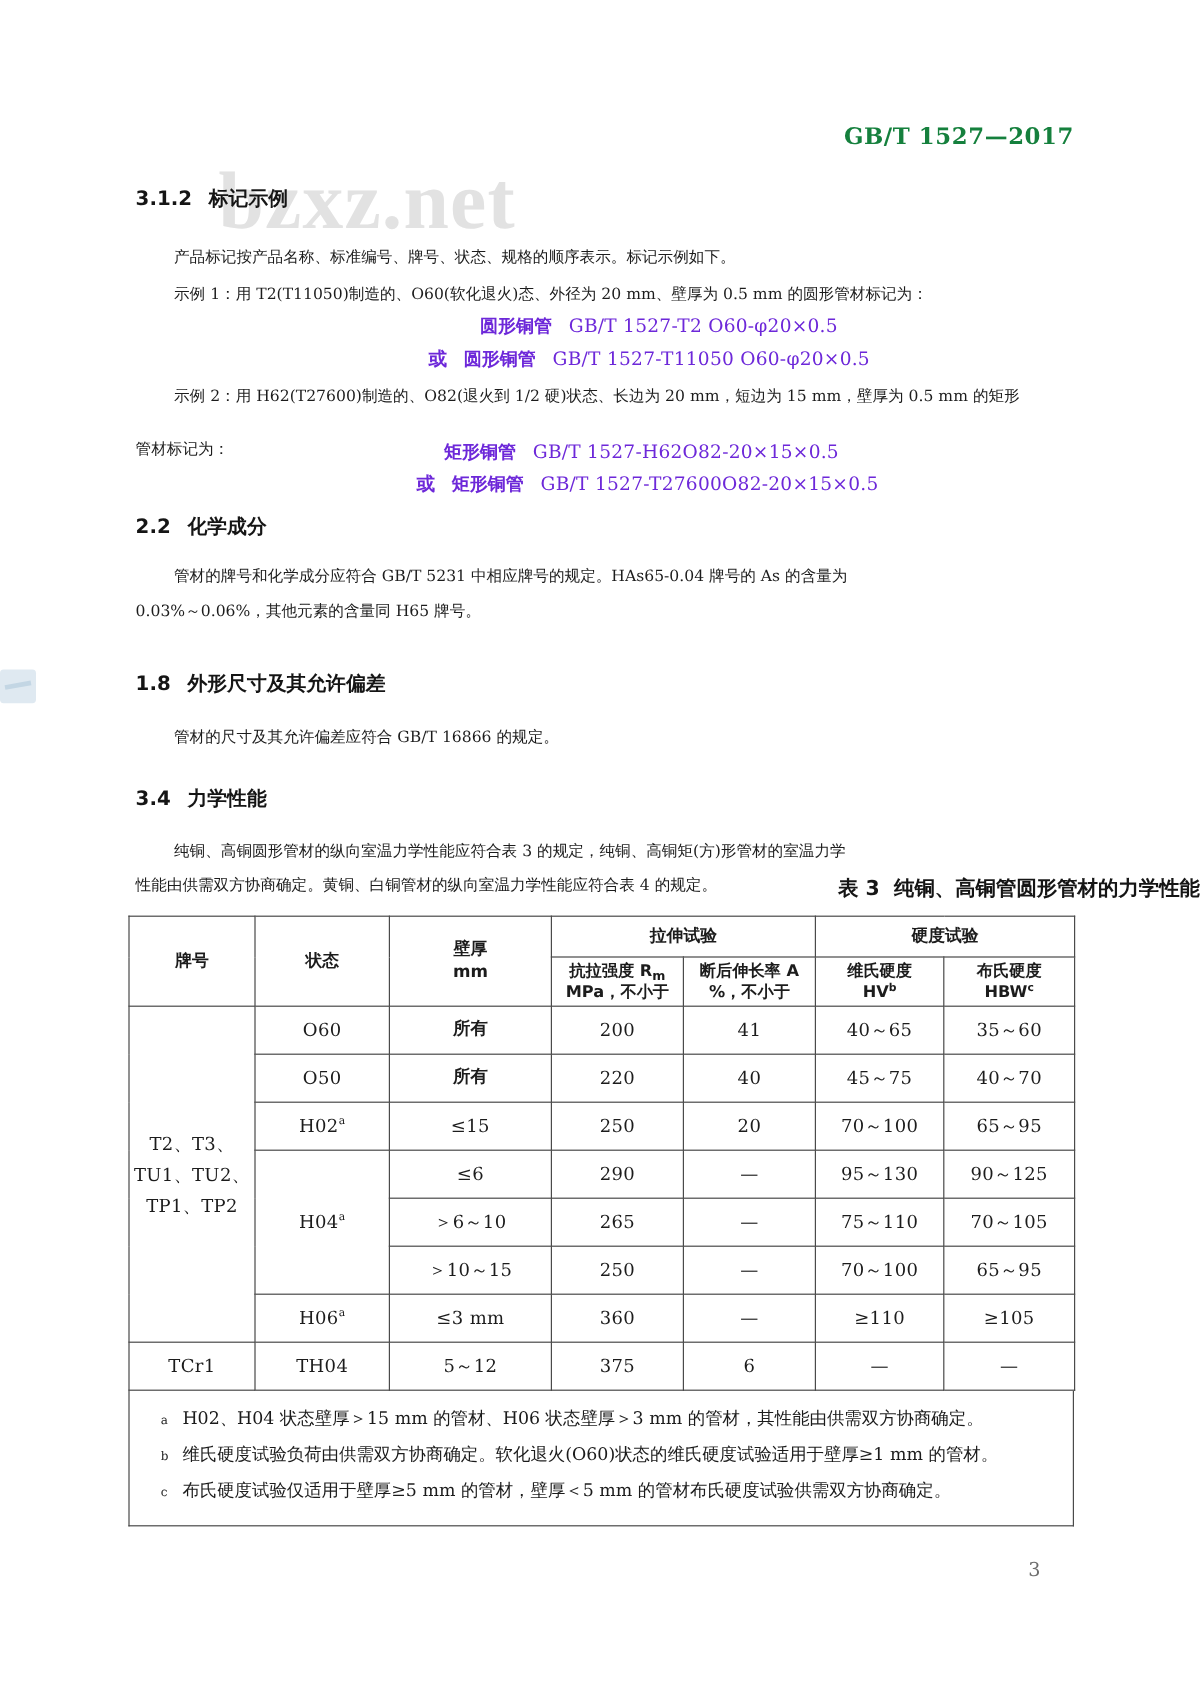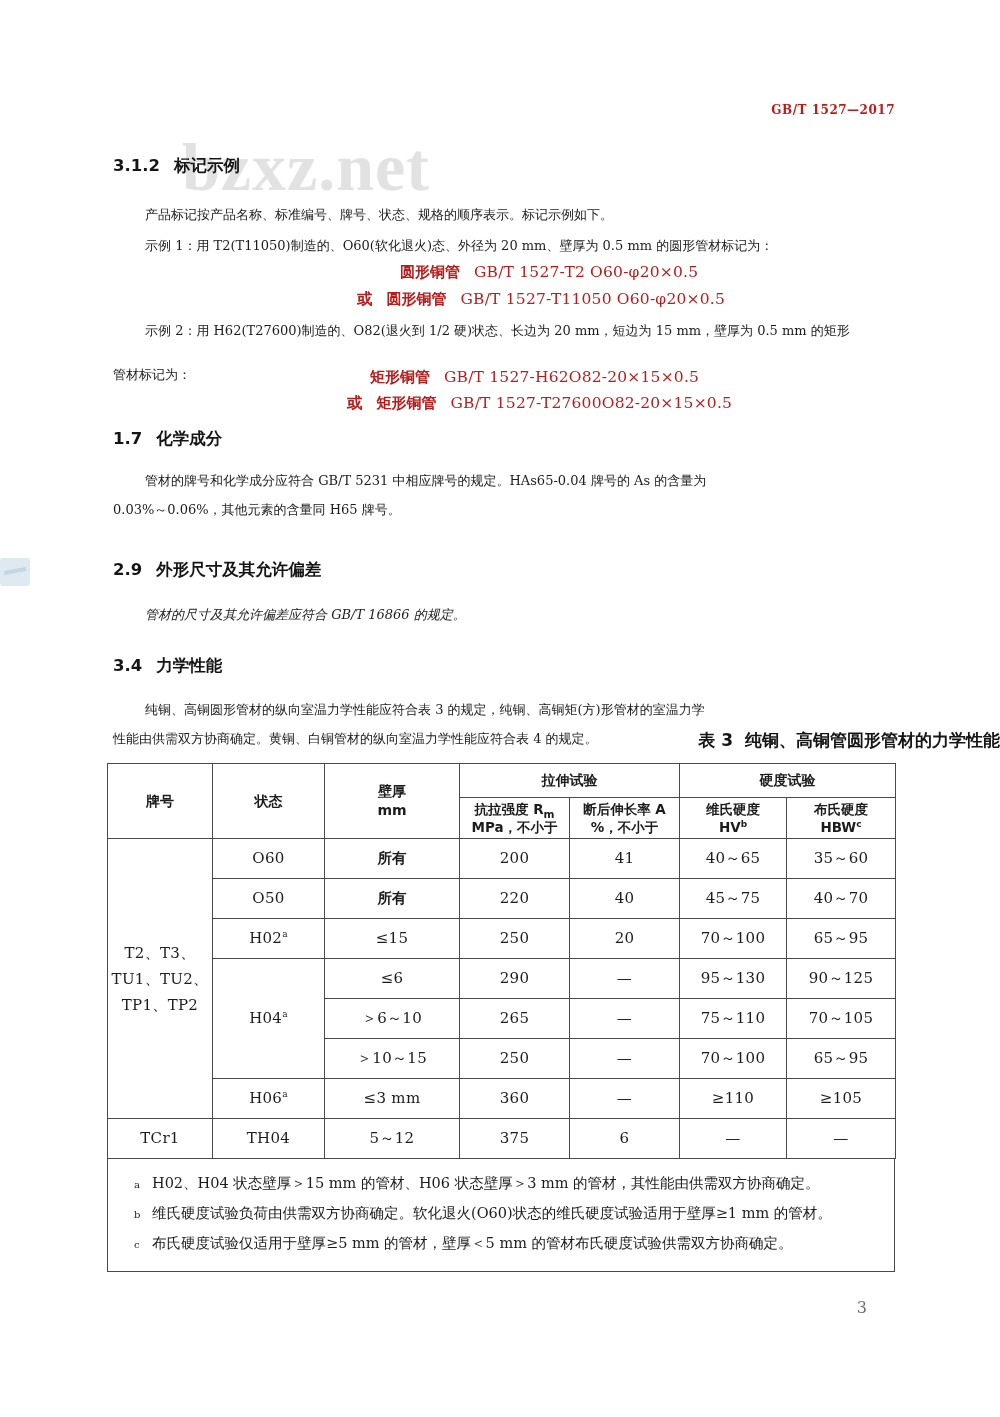--- a/index.html
+++ b/index.html
@@ -50,23 +50,23 @@
     position: relative;
     z-index: 1;
     padding: 0;
   }
 
   #std-header {
     position: absolute;
     right: 105px; top: 103px;
     font-family: "DejaVu Serif", "Liberation Serif", serif;
     font-weight: 700;
-    font-size: 12px;
+    font-size: 19px;
     letter-spacing: 0.5px;
-    color: #b91c1c;
+    color: #15803d;
   }
 
   .sec-head {
     position: absolute;
     left: 113px;
     font-family: "DejaVu Sans", "Liberation Sans", sans-serif;
     font-weight: 700;
     font-size: 16.5px;
     color: #151515;
     white-space: nowrap;
@@ -82,21 +82,21 @@
     color: #1c1c1c;
     text-align: justify;
   }
   .para.indent { text-indent: 32px; }
 
   .example-line {
     position: absolute;
     font-size: 15.5px;
     line-height: 26px;
     white-space: nowrap;
-    color: #b91c1c;
+    color: #6d28d9;
   }
   .example-line .bold {
     font-family: "DejaVu Sans", "Liberation Sans", sans-serif;
     font-weight: 700;
     font-size: 15px;
   }
   .example-line .code {
     font-family: "DejaVu Serif", "Liberation Serif", serif;
     margin-left: 14px;
     letter-spacing: 0.2px;
@@ -242,29 +242,29 @@
 
   <div class="example-line" style="left:370px; top:364px;">
     <span class="bold">矩形铜管</span><span class="code">GB/T 1527-H62O82-20×15×0.5</span>
   </div>
 
   <div class="example-line" style="left:347px; top:390px;">
     <span class="orword">或</span><span class="bold">矩形铜管</span><span class="code">GB/T 1527-T27600O82-20×15×0.5</span>
   </div>
 
   <div class="sec-head" style="top:428px;">
-    <span class="num">1.7</span><span>化学成分</span>
+    <span class="num">2.2</span><span>化学成分</span>
   </div>
   <div class="para indent" style="top:466px;">管材的牌号和化学成分应符合 GB/T 5231 中相应牌号的规定。HAs65-0.04 牌号的 As 的含量为</div>
   <div class="para" style="top:495px;">0.03%～0.06%，其他元素的含量同 H65 牌号。</div>
 
   <div class="sec-head" style="top:559px;">
-    <span class="num">2.9</span><span>外形尺寸及其允许偏差</span>
-  </div>
-  <div class="para indent" style="top:600px;font-style:italic;">管材的尺寸及其允许偏差应符合 GB/T 16866 的规定。</div>
+    <span class="num">1.8</span><span>外形尺寸及其允许偏差</span>
+  </div>
+  <div class="para indent" style="top:600px;">管材的尺寸及其允许偏差应符合 GB/T 16866 的规定。</div>
 
   <div class="sec-head" style="top:655px;">
     <span class="num">3.4</span><span>力学性能</span>
   </div>
   <div class="para indent" style="top:695px;">纯铜、高铜圆形管材的纵向室温力学性能应符合表 3 的规定，纯铜、高铜矩(方)形管材的室温力学</div>
   <div class="para" style="top:724px;">性能由供需双方协商确定。黄铜、白铜管材的纵向室温力学性能应符合表 4 的规定。</div>
 
   <div class="table-caption" style="top:729px;">
     <span class="capnum">表 3</span><span>纯铜、高铜管圆形管材的力学性能</span>
   </div>

